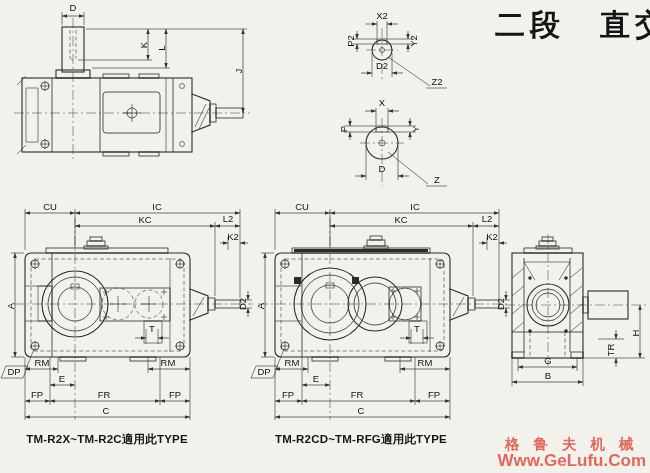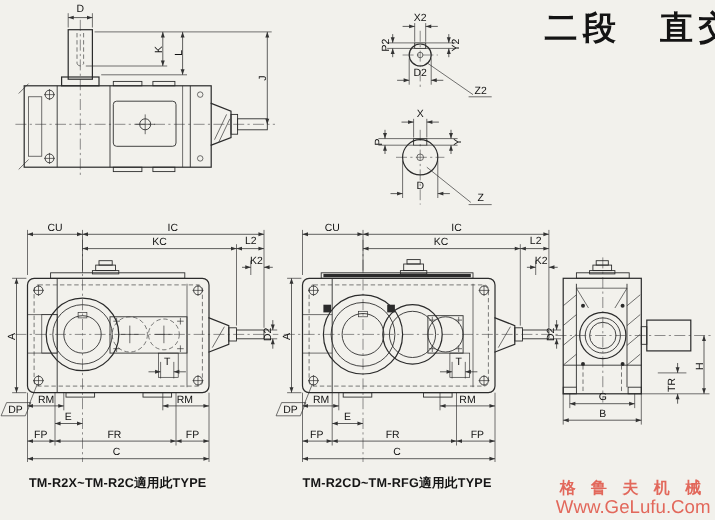--- a/index.html
+++ b/index.html
@@ -13,21 +13,21 @@
   .dim{stroke:#333;stroke-width:0.7;fill:none;}
   .cl{stroke:#555;stroke-width:0.6;fill:none;stroke-dasharray:10 3 2 3;}
   .hid{stroke:#474747;stroke-width:0.65;fill:none;stroke-dasharray:4 2.5;}
   .fillD{fill:#2b2b2b;stroke:none;}
   text.lbl{font-family:"Liberation Sans",sans-serif;font-size:9.5px;fill:#101010;text-anchor:middle;}
   text.cap{font-family:"Liberation Sans",sans-serif;font-size:11.5px;font-weight:600;fill:#151515;text-anchor:middle;letter-spacing:0.2px;}
   #title{position:absolute;left:452px;top:5px;width:196px;font-family:"Liberation Serif","DejaVu Serif",serif;
          font-size:30px;font-weight:600;color:#141414;letter-spacing:5px;white-space:nowrap;margin-left:43px;}
   #wm{position:absolute;right:4px;bottom:3px;text-align:center;color:#e2685b;line-height:1.05;}
   #wm .b1{font-size:14.5px;font-weight:700;letter-spacing:5px;display:block;margin-top:36px;}
-  #wm .b2{font-size:17px;font-weight:400;display:block;}
+  #wm .b2{font-size:17px;font-weight:700;display:block;}
 </style>
 </head>
 <body>
 
 <div id="stage">
 
 <svg width="650" height="473" viewBox="0 0 650 473">
   <defs>
     <marker id="ar" viewBox="0 0 10 10" refX="9.5" refY="5" markerWidth="8" markerHeight="8" orient="auto-start-reverse">
       <path d="M0.5,1.8 L9.5,5 L0.5,8.2 Z" fill="#333"></path>

